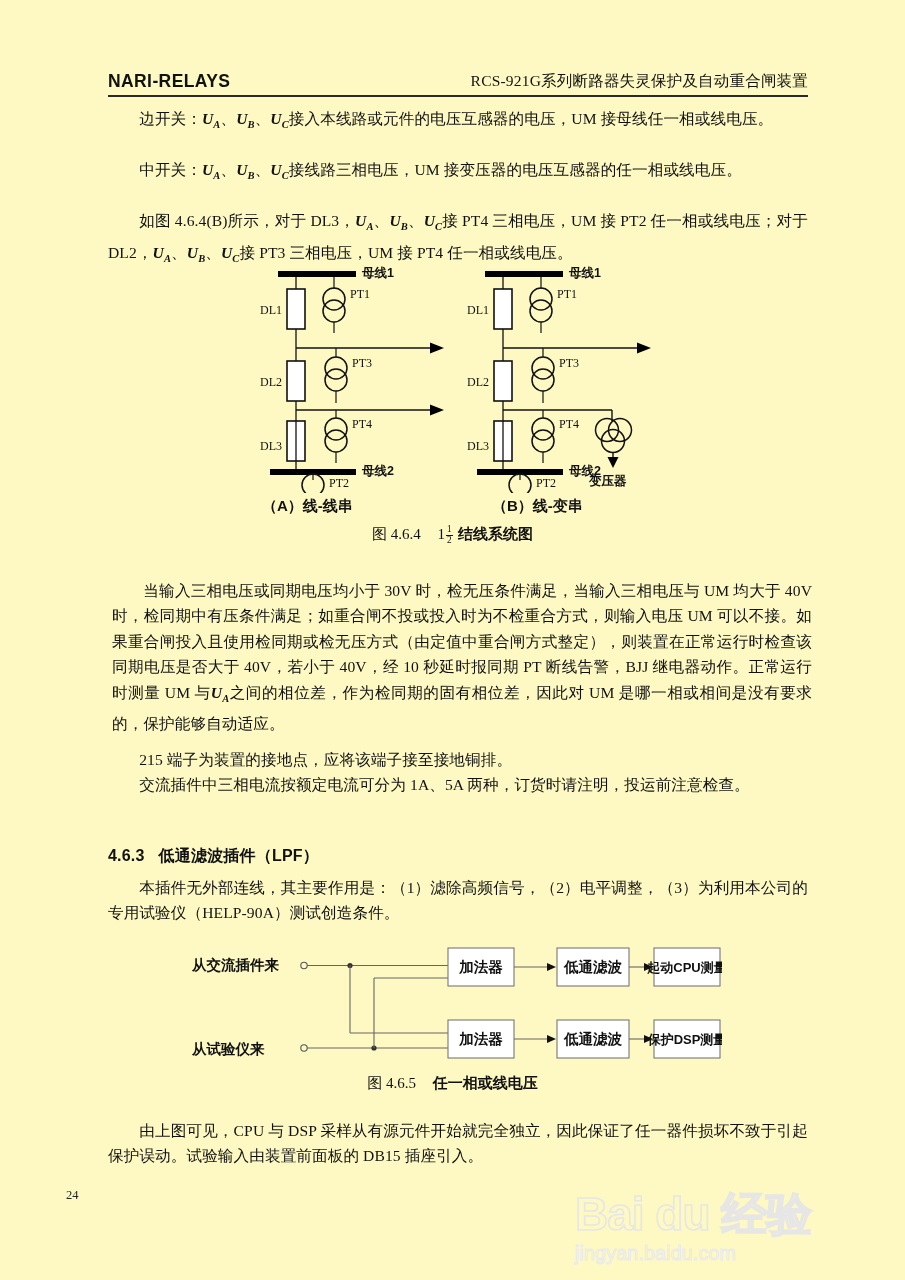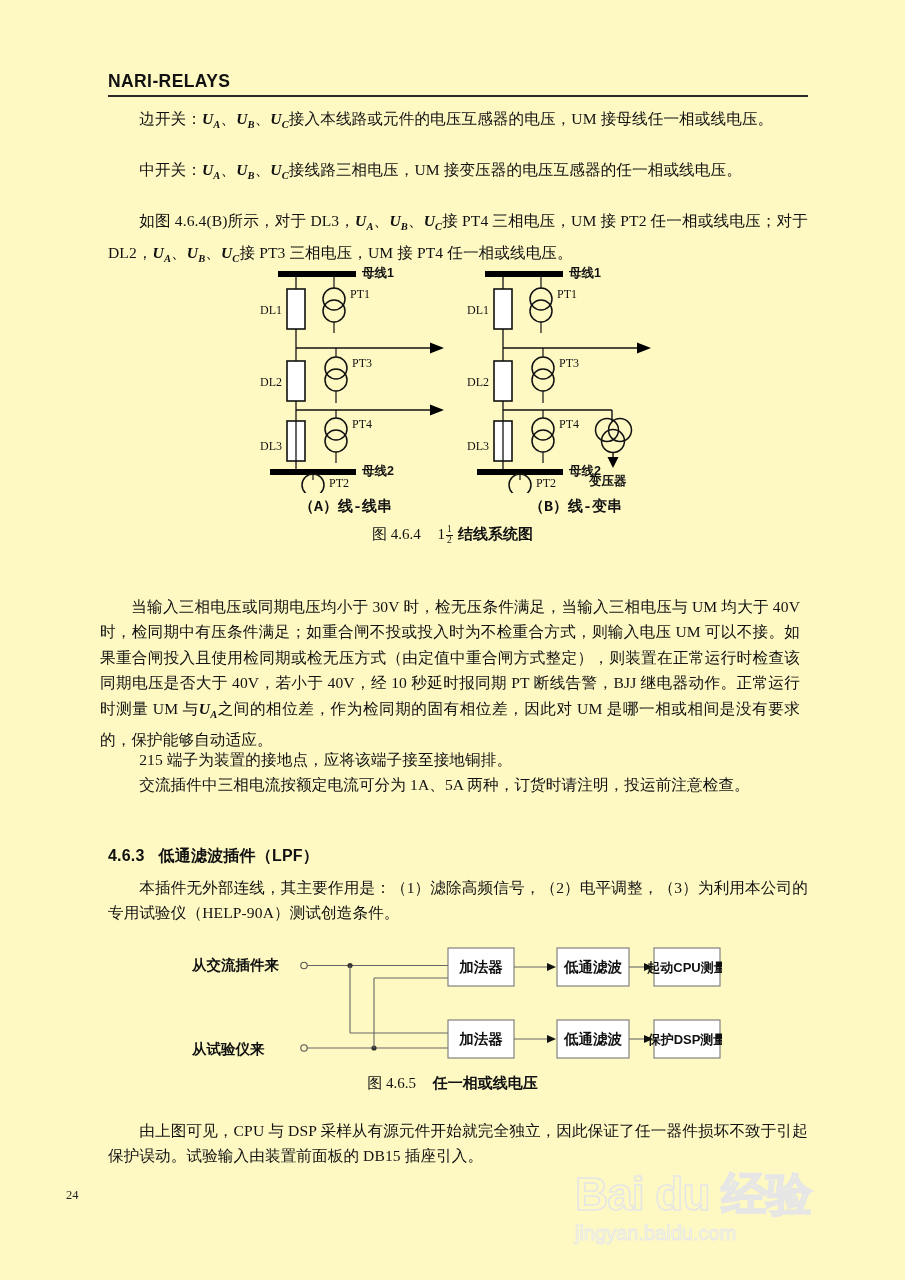--- a/index.html
+++ b/index.html
@@ -100,26 +100,25 @@
     text-align: center;
     font-family: "Liberation Serif", serif;
     font-weight: normal;
     margin: 0 1px;
   }
   .frac .n { display: block; border-bottom: 1px solid #111; padding: 0 1px; }
   .frac .d { display: block; padding: 0 1px; }
 
   .sub-caption {
     position: absolute;
-    font-family: Liberation Mono, monospace;
+    font-family: Liberation Sans, sans-serif;
     font-size: 15px;
     font-weight: bold;
     color: #111;
     white-space: nowrap;
-    margin-left: 37px;
   }
 
   
   .diagram { position: absolute; }
 
   
   #page-number {
     position: absolute;
     left: 66px;
     top: 1188px;
@@ -139,20 +138,21 @@
   }
   #watermark .wm-main {
     font-family: "Liberation Sans", "DejaVu Sans", sans-serif;
     font-size: 46px;
     font-weight: bold;
     color: transparent;
     -webkit-text-stroke: 1.6px #e6e6e6;
     letter-spacing: -1px;
     line-height: 52px;
     white-space: nowrap;
+    margin-top: 20px;
   }
   #watermark .wm-url {
     font-family: "Liberation Sans", "DejaVu Sans", sans-serif;
     font-size: 20px;
     color: transparent;
     -webkit-text-stroke: 1.1px #e9e9e9;
     letter-spacing: 0px;
     margin-top: 2px;
     white-space: nowrap;
   }
@@ -166,20 +166,21 @@
     font-weight: bold;
   }
 </style>
 </head>
 <body>
 
 <div id="page">
 
   <div id="header">
     <span class="brand">NARI-RELAYS</span>
+    <span class="doc-title">RCS-921G系列断路器失灵保护及自动重合闸装置</span>
   </div>
 
   <div class="para" style="left:108px; top:106px; width:700px;">
     <span class="ind"></span><span>边开关：</span><var class="u"><span>U</span><span class="sub">A</span></var><span>、</span><var class="u"><span>U</span><span class="sub">B</span></var><span>、</span><var class="u"><span>U</span><span class="sub">C</span></var><span>接入本线路或元件的电压互感器的电压，UM 接母线任一相或线电压。</span>
   </div>
 
   <div class="para" style="left:108px; top:157px; width:700px;">
     <span class="ind"></span><span>中开关：</span><var class="u"><span>U</span><span class="sub">A</span></var><span>、</span><var class="u"><span>U</span><span class="sub">B</span></var><span>、</span><var class="u"><span>U</span><span class="sub">C</span></var><span>接线路三相电压，UM 接变压器的电压互感器的任一相或线电压。</span>
   </div>
 
@@ -288,21 +289,21 @@
   <div class="sub-caption" style="left:262px; top:497px;">（A）线-线串</div>
   <div class="sub-caption" style="left:492px; top:497px;">（B）线-变串</div>
 
   <div class="fig-caption" style="top:525px; left:0;">
     <span class="cnum">图 4.6.4</span>
     <span>&nbsp;&nbsp;</span>
     <span class="cnum">1</span><span class="frac"><span class="n">1</span><span class="d">2</span></span>
     <span>结线系统图</span>
   </div>
 
-  <div class="para" style="left:100px; top:578px; width:700px;margin-top:16px;">
+  <div class="para" style="left:112px; top:578px; width:700px;">
     <span class="ind"></span><span>当输入三相电压或同期电压均小于 30V 时，检无压条件满足，当输入三相电压与 UM 均大于 40V 时，检同期中有压条件满足；如重合闸不投或投入时为不检重合方式，则输入电压 UM 可以不接。如果重合闸投入且使用检同期或检无压方式（由定值中重合闸方式整定），则装置在正常运行时检查该同期电压是否大于 40V，若小于 40V，经 10 秒延时报同期 PT 断线告警，BJJ 继电器动作。正常运行时测量 UM 与</span><var class="u"><span>U</span><span class="sub">A</span></var><span>之间的相位差，作为检同期的固有相位差，因此对 UM 是哪一相或相间是没有要求的，保护能够自动适应。</span>
   </div>
 
   <div class="para" style="left:108px; top:747px; width:700px;">
     <span class="ind"></span><span>215 端子为装置的接地点，应将该端子接至接地铜排。</span>
   </div>
 
   <div class="para" style="left:108px; top:772px; width:700px;">
     <span class="ind"></span><span>交流插件中三相电流按额定电流可分为 1A、5A 两种，订货时请注明，投运前注意检查。</span>
   </div>

